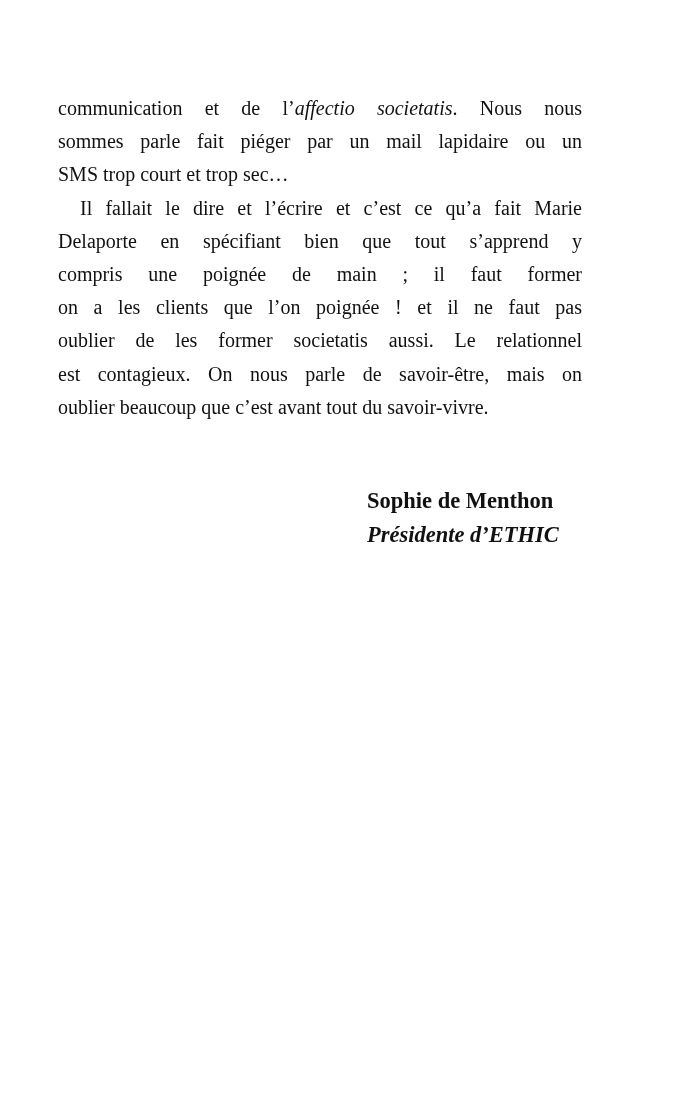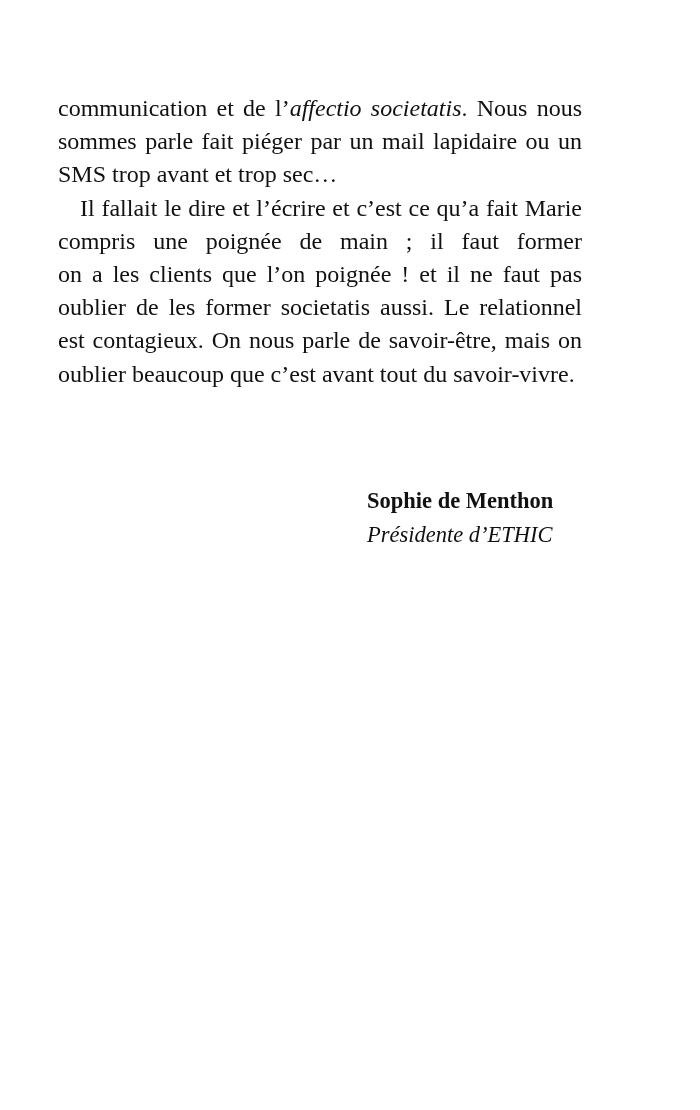--- a/index.html
+++ b/index.html
@@ -16,21 +16,21 @@
       color: #111111;
     }
     .page {
       position: absolute;
       left: 58px;
       top: 92px;
       width: 524px;
     }
     .para {
       margin: 0;
-      font-size: 24px;
+      font-size: 20px;
       line-height: 33.2px;
       text-align: justify;
       text-align-last: left;
     }
     .line {
       display: block;
       text-align: justify;
       text-align-last: justify;
       white-space: nowrap;
     }
@@ -47,34 +47,36 @@
       font-size: 22.5px;
       line-height: 34px;
     }
     .sig-name {
       font-weight: bold;
       display: block;
     }
     .sig-title {
       font-style: italic;
       display: block;
+      font-weight: bold;
     }
     em { font-style: italic; }
   </style>
 </head>
 <body>
 
 <div class="page">
   <p class="para">
     <span class="line"><span>communication et de l’</span><em>affectio societatis</em><span>. Nous nous</span></span>
     <span class="line">sommes parle fait piéger par un mail lapidaire ou un</span>
-    <span class="line last">SMS trop avant et trop sec…</span>
+    <span class="line last">SMS trop court et trop sec…</span>
   </p>
   <p class="para">
     <span class="line indent">Il fallait le dire et l’écrire et c’est ce qu’a fait Marie</span>
+    <span class="line">Delaporte en spécifiant bien que tout s’apprend y</span>
     <span class="line">compris une poignée de main ; il faut former</span>
     <span class="line">on a les clients que l’on poignée ! et il ne faut pas</span>
     <span class="line">oublier de les former societatis aussi. Le relationnel</span>
     <span class="line">est contagieux. On nous parle de savoir-être, mais on</span>
     <span class="line last">oublier beaucoup que c’est avant tout du savoir-vivre.</span>
   </p>
 </div>
 
 <div class="signature">
   <span class="sig-name">Sophie de Menthon</span>

